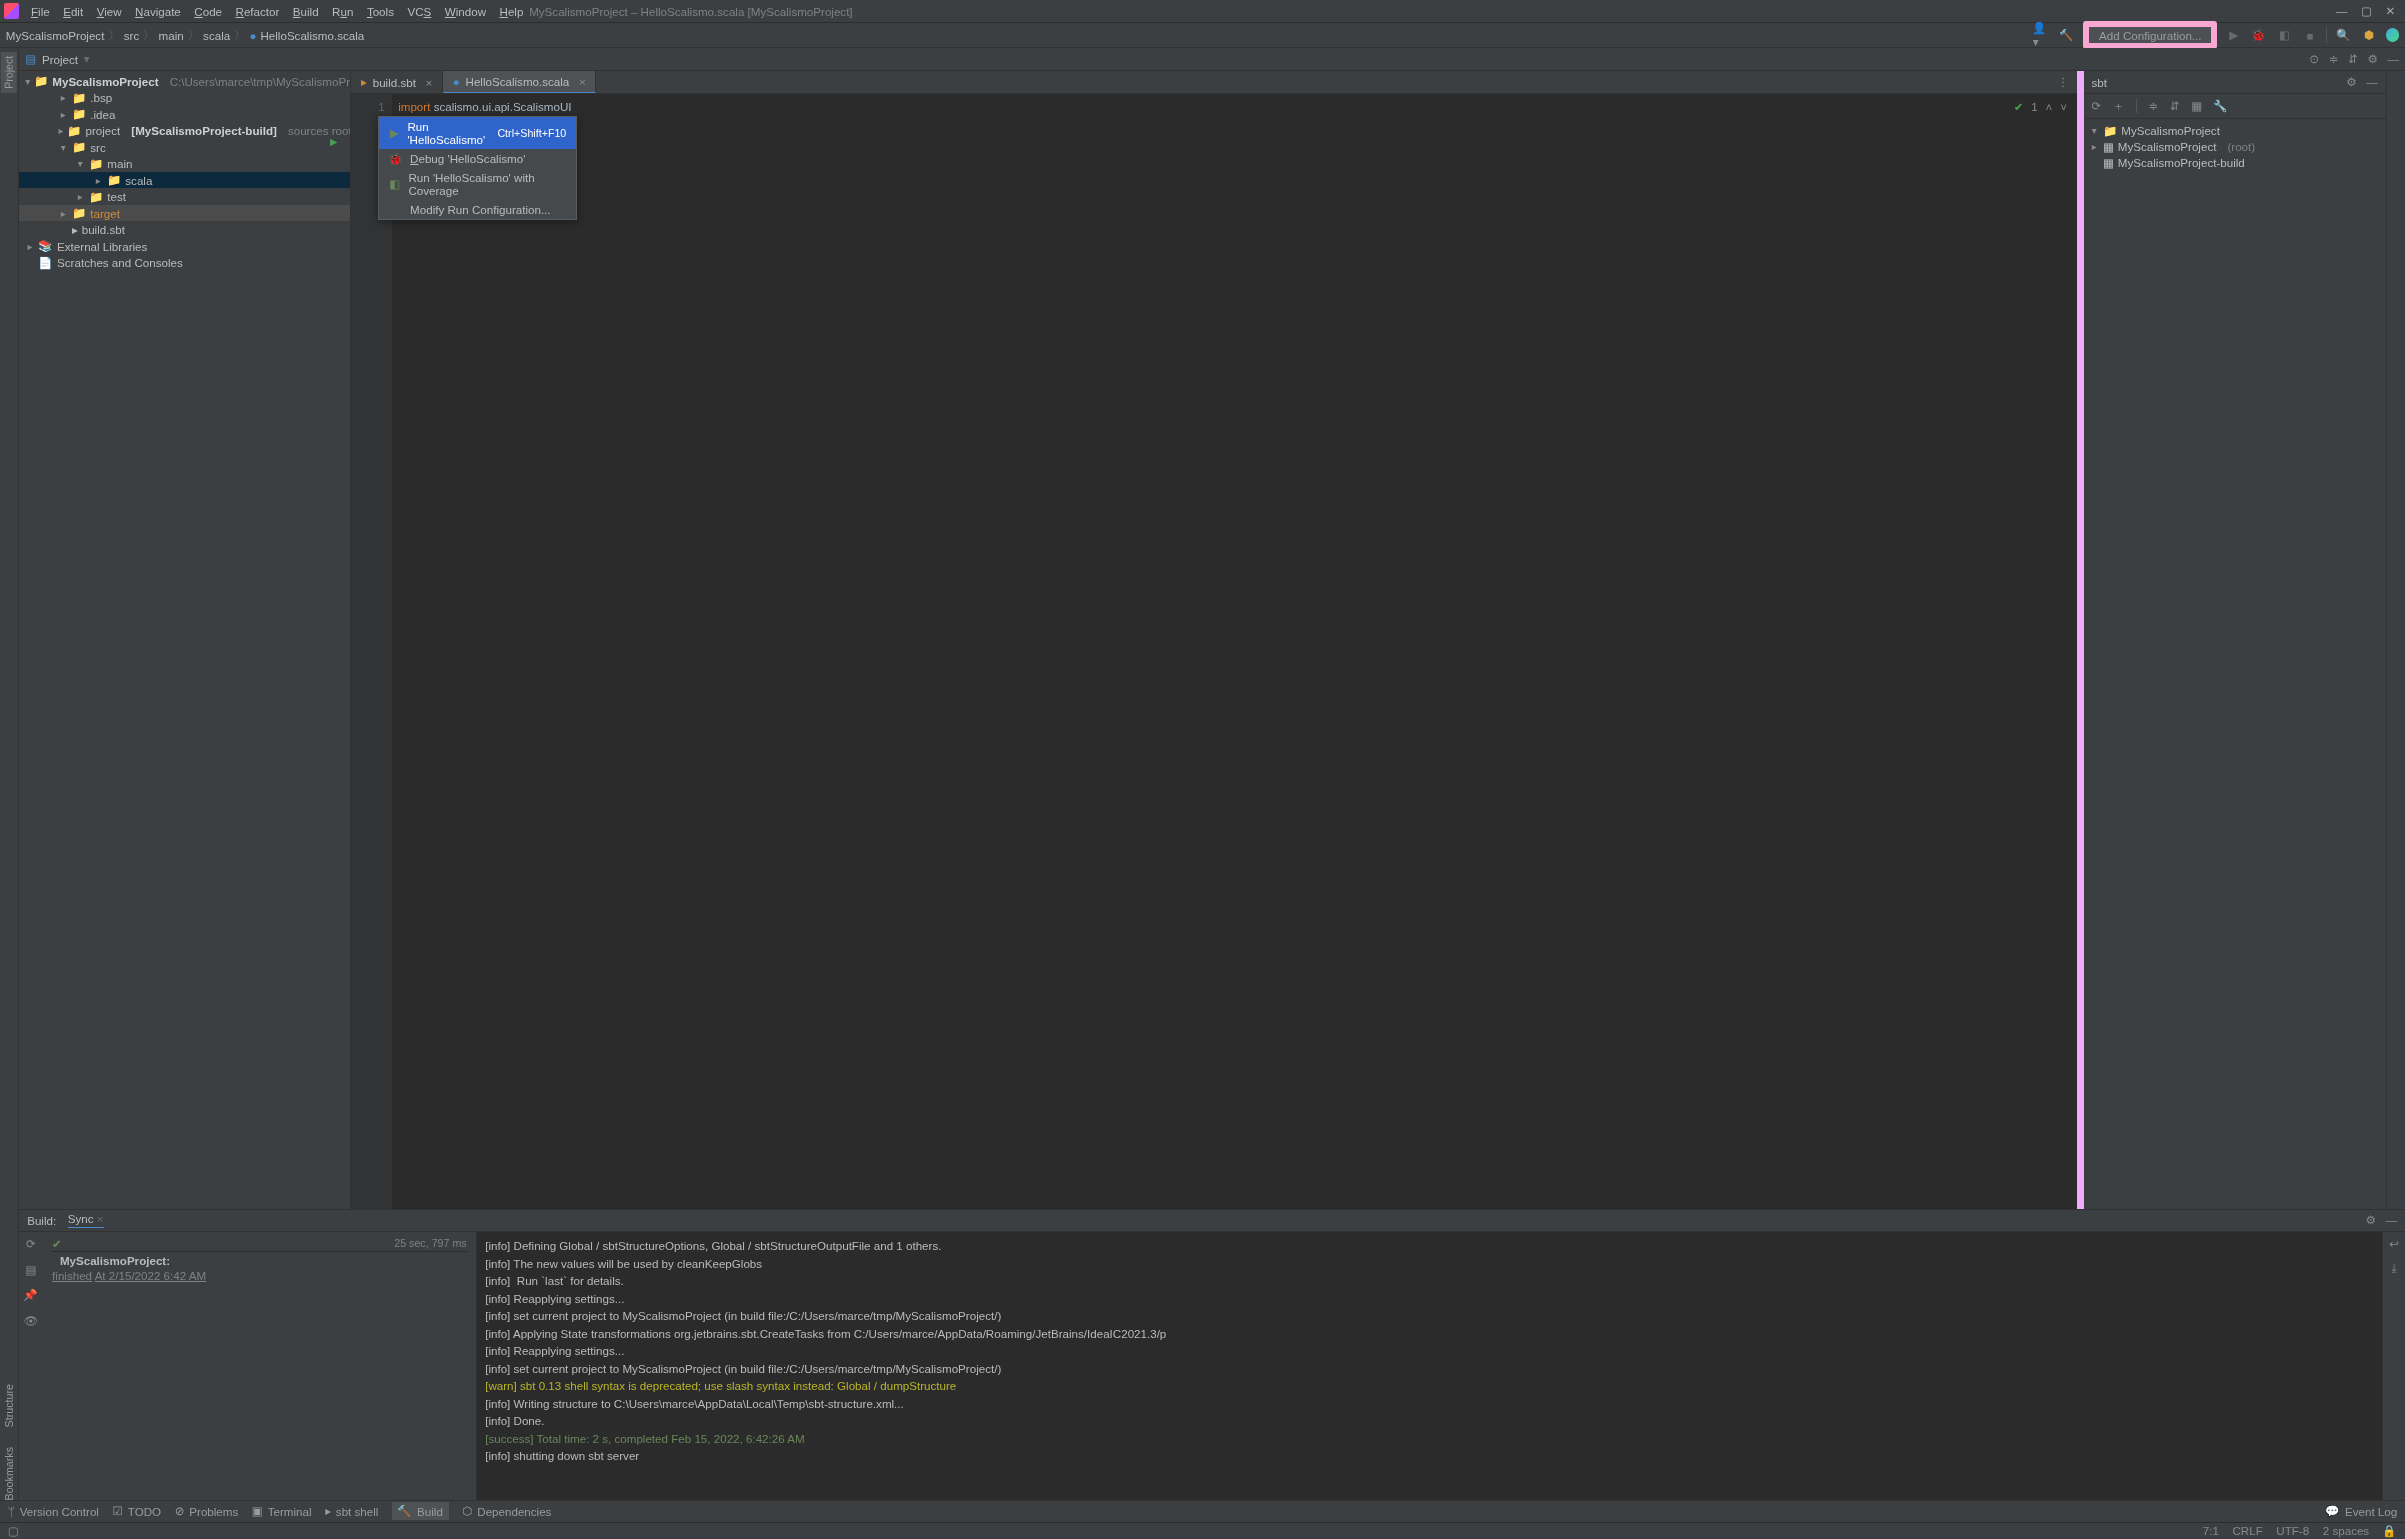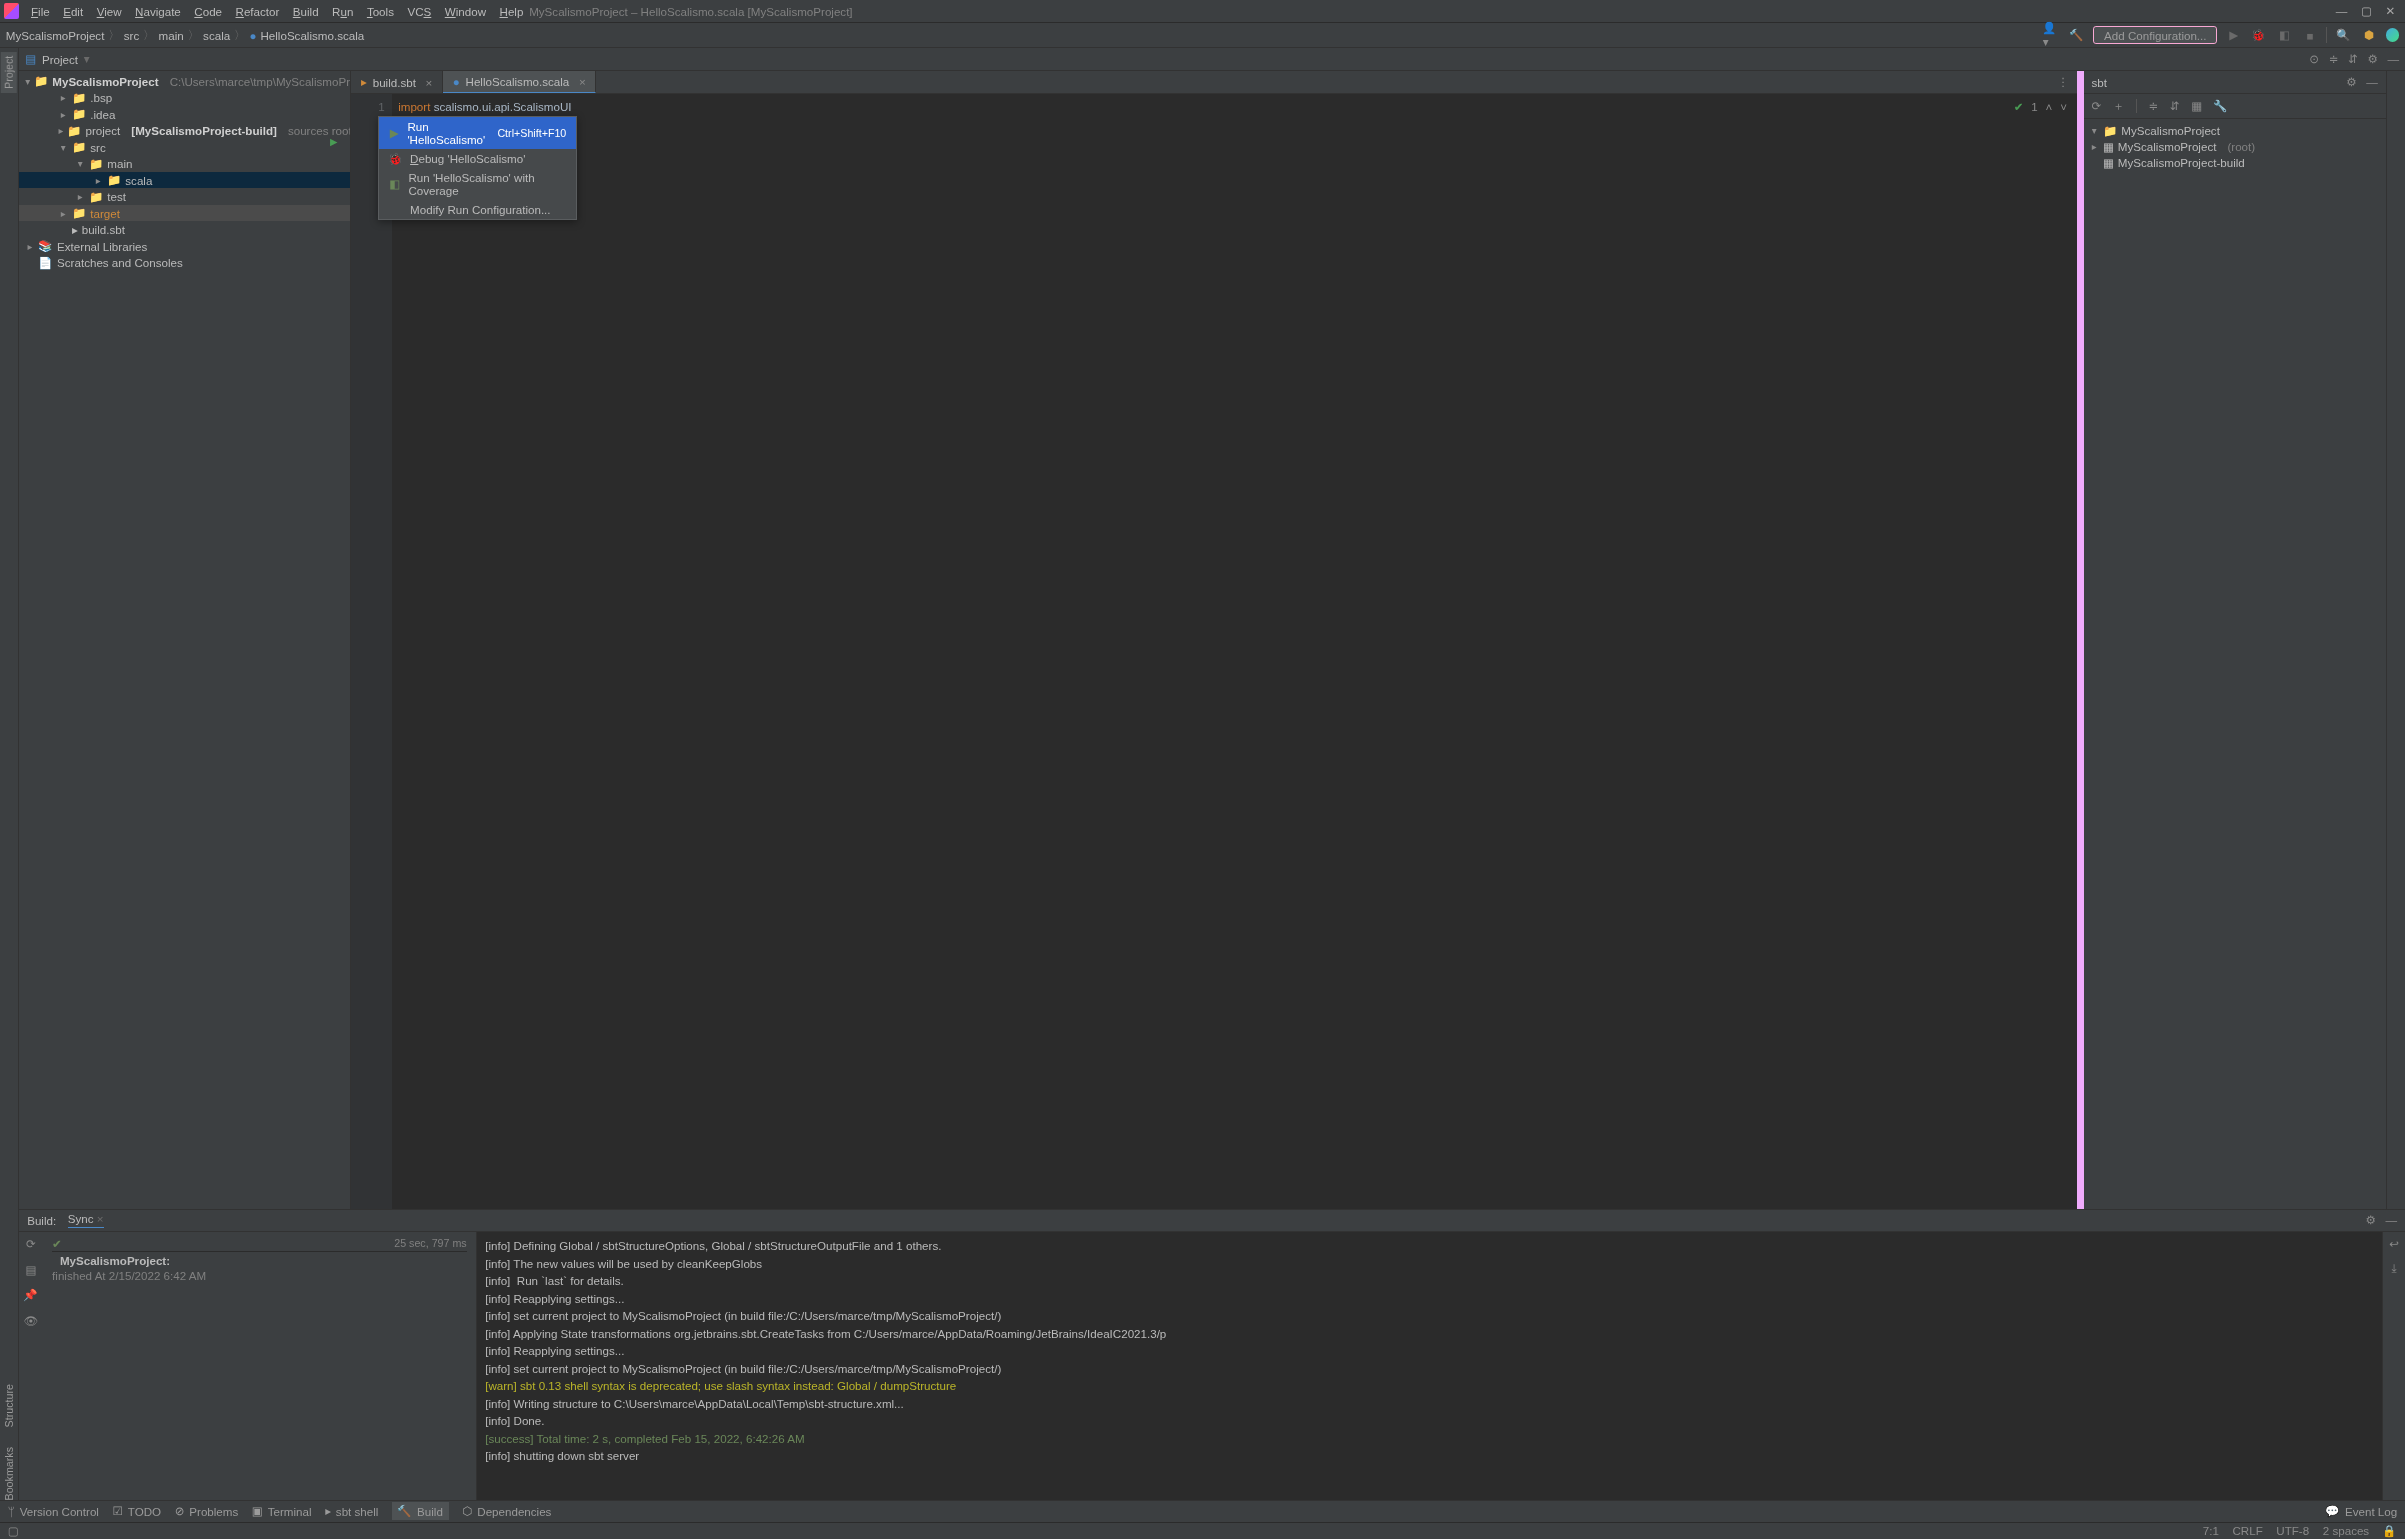--- a/index.html
+++ b/index.html
@@ -15,21 +15,21 @@
 .title-text { flex: 1; color: #808080; }
 .win-ctrls { display: flex; gap: 13.6px; padding: 0 5.8px; color: #a9a9a9; }
 
 
 .navbar { display: flex; align-items: center; height: 25px; background: #3c3f41; border-bottom: 1px solid #323232; padding: 0 5.8px; }
 .crumbs { display: flex; align-items: center; gap: 3.9px; }
 .crumb { color: #bbbbbb; }
 .sep { color: #6e6e6e; }
 .navbar-right { margin-left: auto; display: flex; align-items: center; gap: 7.8px; }
 .icon-btn { width: 17.5px; height: 17.5px; display: inline-flex; align-items: center; justify-content: center; color: #8a8a8a; }
-.add-config { background: #4c5052; border: 1px solid #f9a8d4; color: #9b9b9b; padding: 1.9px 9.7px; border-radius: 2.9px; }
+.add-config { background: #4c5052; border: 6px solid #f9a8d4; color: #9b9b9b; padding: 1.9px 9.7px; border-radius: 2.9px; }
 .green { color: #499c54; }
 .dim { color: #6a6a6a; }
 
 
 .body { flex: 1; display: flex; min-height: 0; }
 .left-gutter { width: 19.4px; background: #3c3f41; border-right: 1px solid #323232; display: flex; flex-direction: column; align-items: center; padding-top: 3.9px; gap: 19.4px; }
 .left-gutter .vert { writing-mode: vertical-rl; transform: rotate(180deg); color: #9b9b9b; font-size: 10.7px; }
 
 .main-col { flex: 1; display: flex; flex-direction: column; min-width: 0; }
 
@@ -85,21 +85,21 @@
 
 
 .build-panel { height: 291px; background: #3c3f41; border-top: 1px solid #323232; display: flex; flex-direction: column; }
 .build-head { height: 21.3px; display: flex; align-items: center; padding: 0 7.8px; gap: 11.6px; border-bottom: 1px solid #323232; }
 .build-head .tabu { color: #bbbbbb; border-bottom: 1.9px solid #4a88c7; padding-bottom: 1.9px; }
 .build-head .right { margin-left: auto; display: flex; gap: 9.7px; color: #8a8a8a; }
 .build-body { flex: 1; display: flex; min-height: 0; }
 .build-left-icons { width: 23px; background: #3c3f41; display: flex; flex-direction: column; align-items: center; gap: 11.6px; padding-top: 5.8px; color: #8a8a8a; }
 .build-tree { width: 435px; background: #3c3f41; border-right: 1px solid #323232; padding: 5.8px 9.7px; position: relative; }
 .build-tree .status { color: #bbbbbb; }
-.build-tree .fin { color: #808080; }
+.build-tree .fin { color: #808080; text-decoration: underline; }
 .build-tree .time { position: absolute; top: 5.8px; right: 9.7px; color: #808080; font-size: 10.7px; }
 .build-console { flex: 1; background: #2b2b2b; font-family: "Consolas","Courier New",monospace; font-size: 12.6px; color: #bbbbbb; padding: 5.8px 7.8px; overflow: auto; line-height: 17.5px; white-space: pre; }
 .build-console .warn { color: #bbb529; }
 .build-console .succ { color: #6a8759; }
 .build-right-icons { width: 23px; background: #3c3f41; border-left: 1px solid #323232; display: flex; flex-direction: column; align-items: center; gap: 9.7px; padding-top: 5.8px; color: #8a8a8a; }
 
 
 .toolwins { height: 21.3px; background: #3c3f41; border-top: 1px solid #323232; display: flex; align-items: center; padding: 0 7.8px; gap: 13.6px; color: #9b9b9b; }
 .toolwins .item { display: flex; align-items: center; gap: 4.9px; }
 .toolwins .right { margin-left: auto; }

